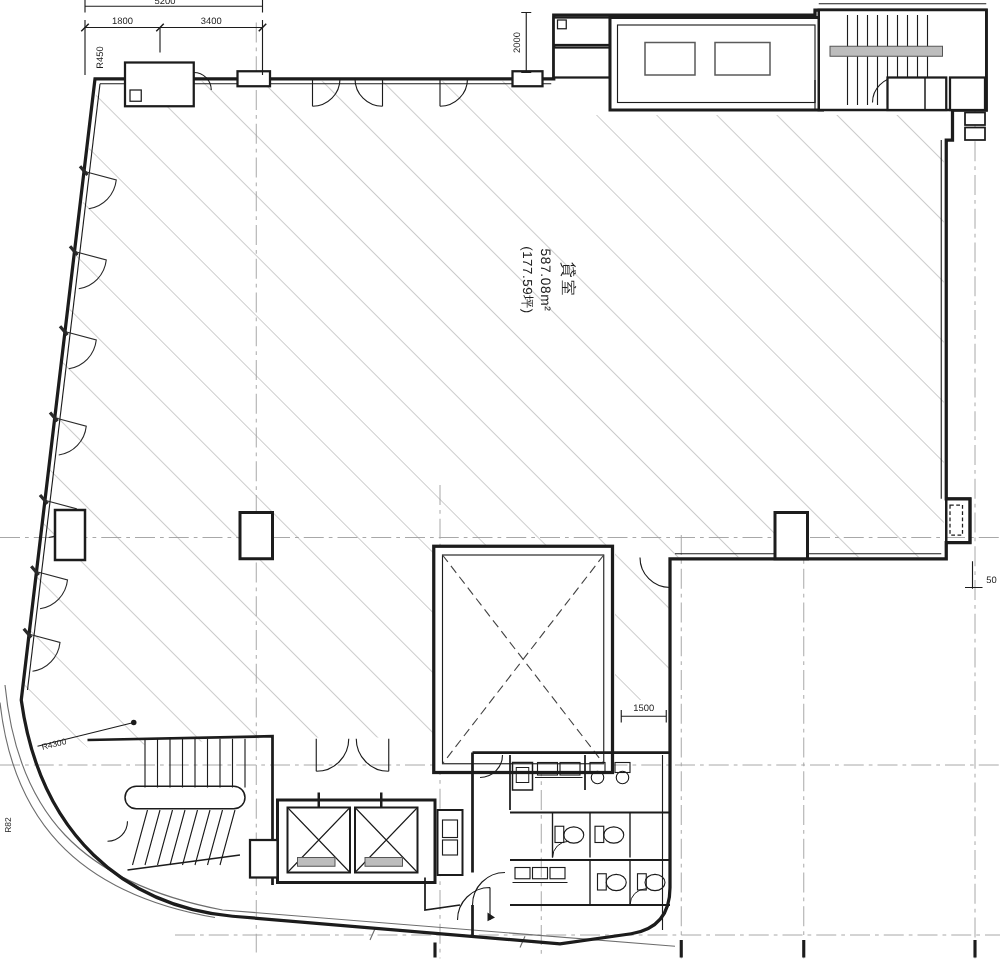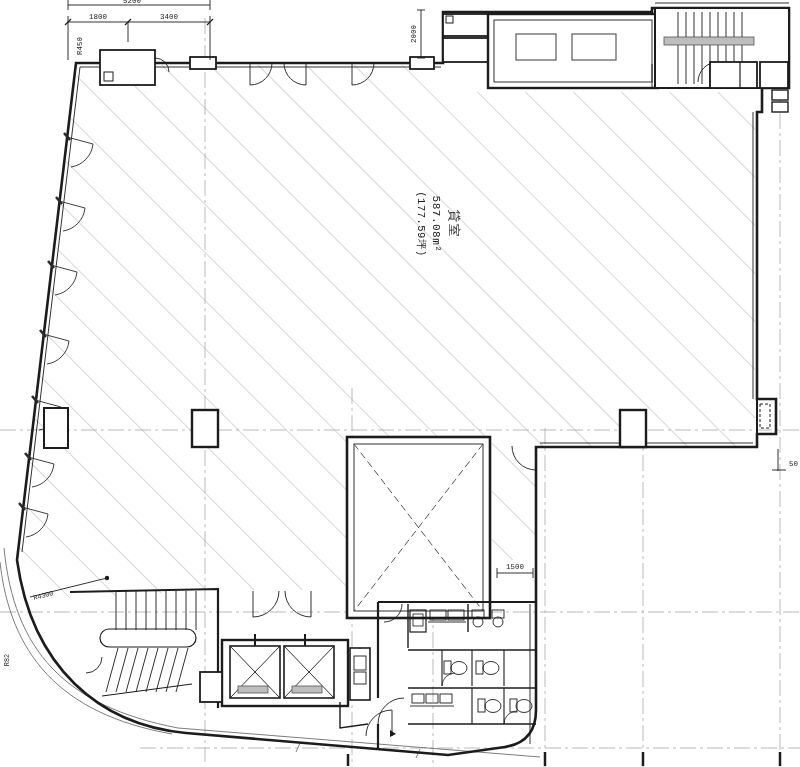--- a/index.html
+++ b/index.html
@@ -1,17 +1,17 @@
 <!DOCTYPE html>
 <html><head>
 <meta charset="utf-8">
 <style>
   html,body{margin:0;padding:0;background:#fff;}
   .sheet{position:relative;width:800px;height:767px;background:#fff;overflow:hidden;
-         font-family:Liberation Mono, monospace;}
+         font-family:Liberation Sans, sans-serif;}
   svg{display:block}
   text{fill:#1c1c1c;}
   .dimtxt{font-size:7.5px;}
   .dimtxt-sm{font-size:6.8px;}
   .lbl-kanji{font-size:12.5px;letter-spacing:2px;}
   .lbl-num{font-size:11px;letter-spacing:0.5px;}
   .lbl-tsubo{font-size:10.5px;letter-spacing:0.5px;}
 </style>
 </head>
 <body>

